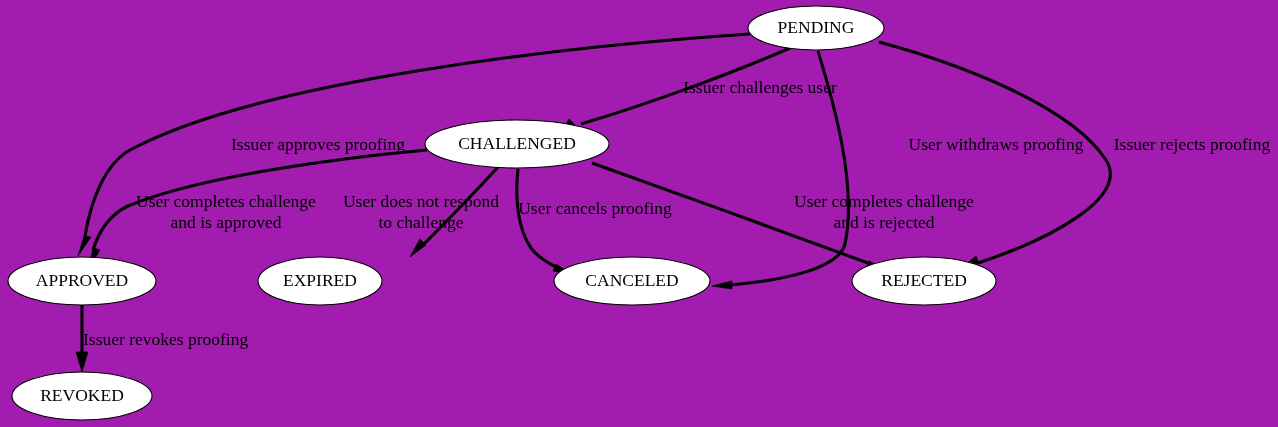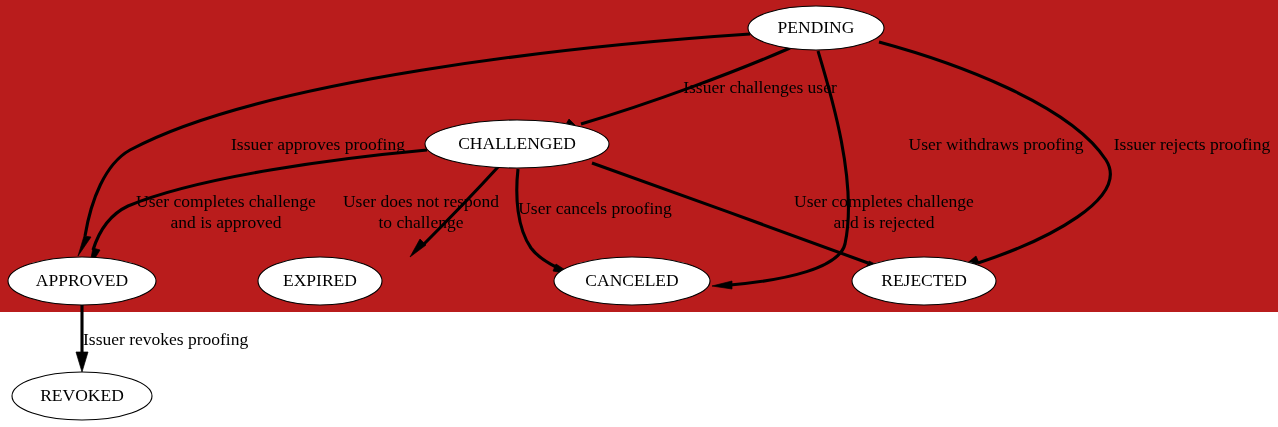--- a/index.html
+++ b/index.html
@@ -9,22 +9,22 @@
   }
   body {
     width: 1278px;
     height: 427px;
     overflow: hidden;
     font-family: "Liberation Serif", "DejaVu Serif", serif;
   }
   #diagram-root {
     position: relative;
     width: 1278px;
-    height: 312px;
-    background: #b91c1c;
+    height: 427px;
+    background: #a21caf;
   }
   svg#graph {
     display: block;
     width: 1278px;
     height: 427px;
   }
   .node-ellipse {
     fill: #ffffff;
     stroke: #000000;
     stroke-width: 1.1;

